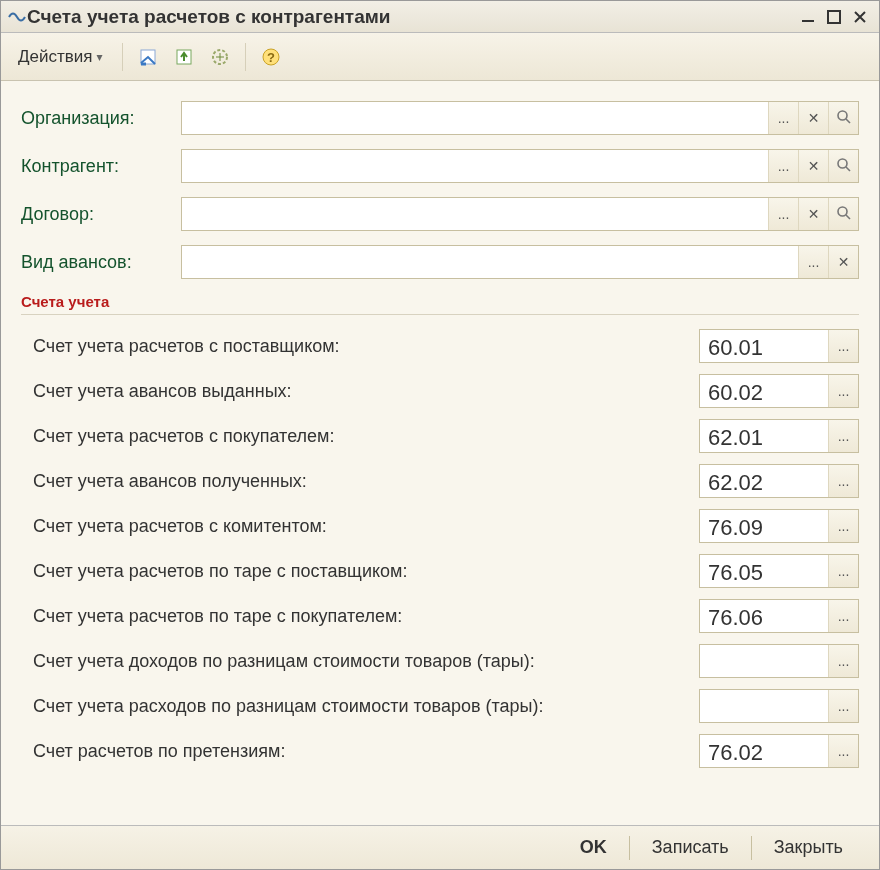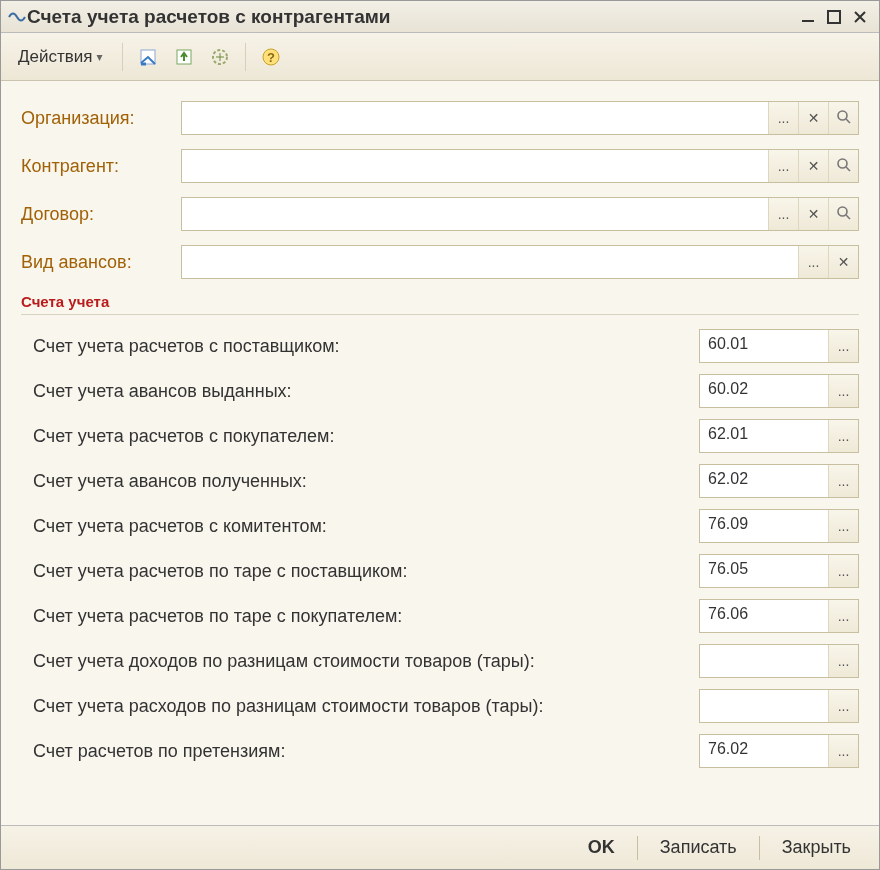--- a/index.html
+++ b/index.html
@@ -84,21 +84,21 @@
     padding: 20px 20px 8px 20px;
     overflow: auto;
   }
   .form-row {
     display: flex;
     align-items: center;
     margin-bottom: 14px;
   }
   .form-row .lbl {
     width: 160px;
-    color: #a16207;
+    color: #14532d;
     font-size: 18px;
   }
   .combo {
     flex: 1;
     height: 34px;
     background: #fff;
     border: 1px solid #c7bfa0;
     display: flex;
     align-items: stretch;
   }
@@ -145,31 +145,31 @@
     height: 34px;
     background: #fff;
     border: 1px solid #c7bfa0;
     display: flex;
     align-items: stretch;
   }
   .acct-field .val {
     flex: 1;
     padding: 5px 8px;
     color: #333;
-    font-size: 16px;
+    font-size: 22px;
   }
   
   .bottombar {
     height: 44px;
     border-top: 1px solid #bbb;
     background: linear-gradient(#f6f2e6,#eee8d7);
     display:flex;
     align-items:center;
     justify-content:flex-end;
-    padding: 0 16px;
+    padding: 0 24px;
     gap: 10px;
   }
   .bbtn {
     padding: 4px 12px;
     color: #333;
     font-size: 18px;
     cursor: pointer;
     border-radius: 3px;
   }
   .bbtn.ok { font-weight: bold; }

